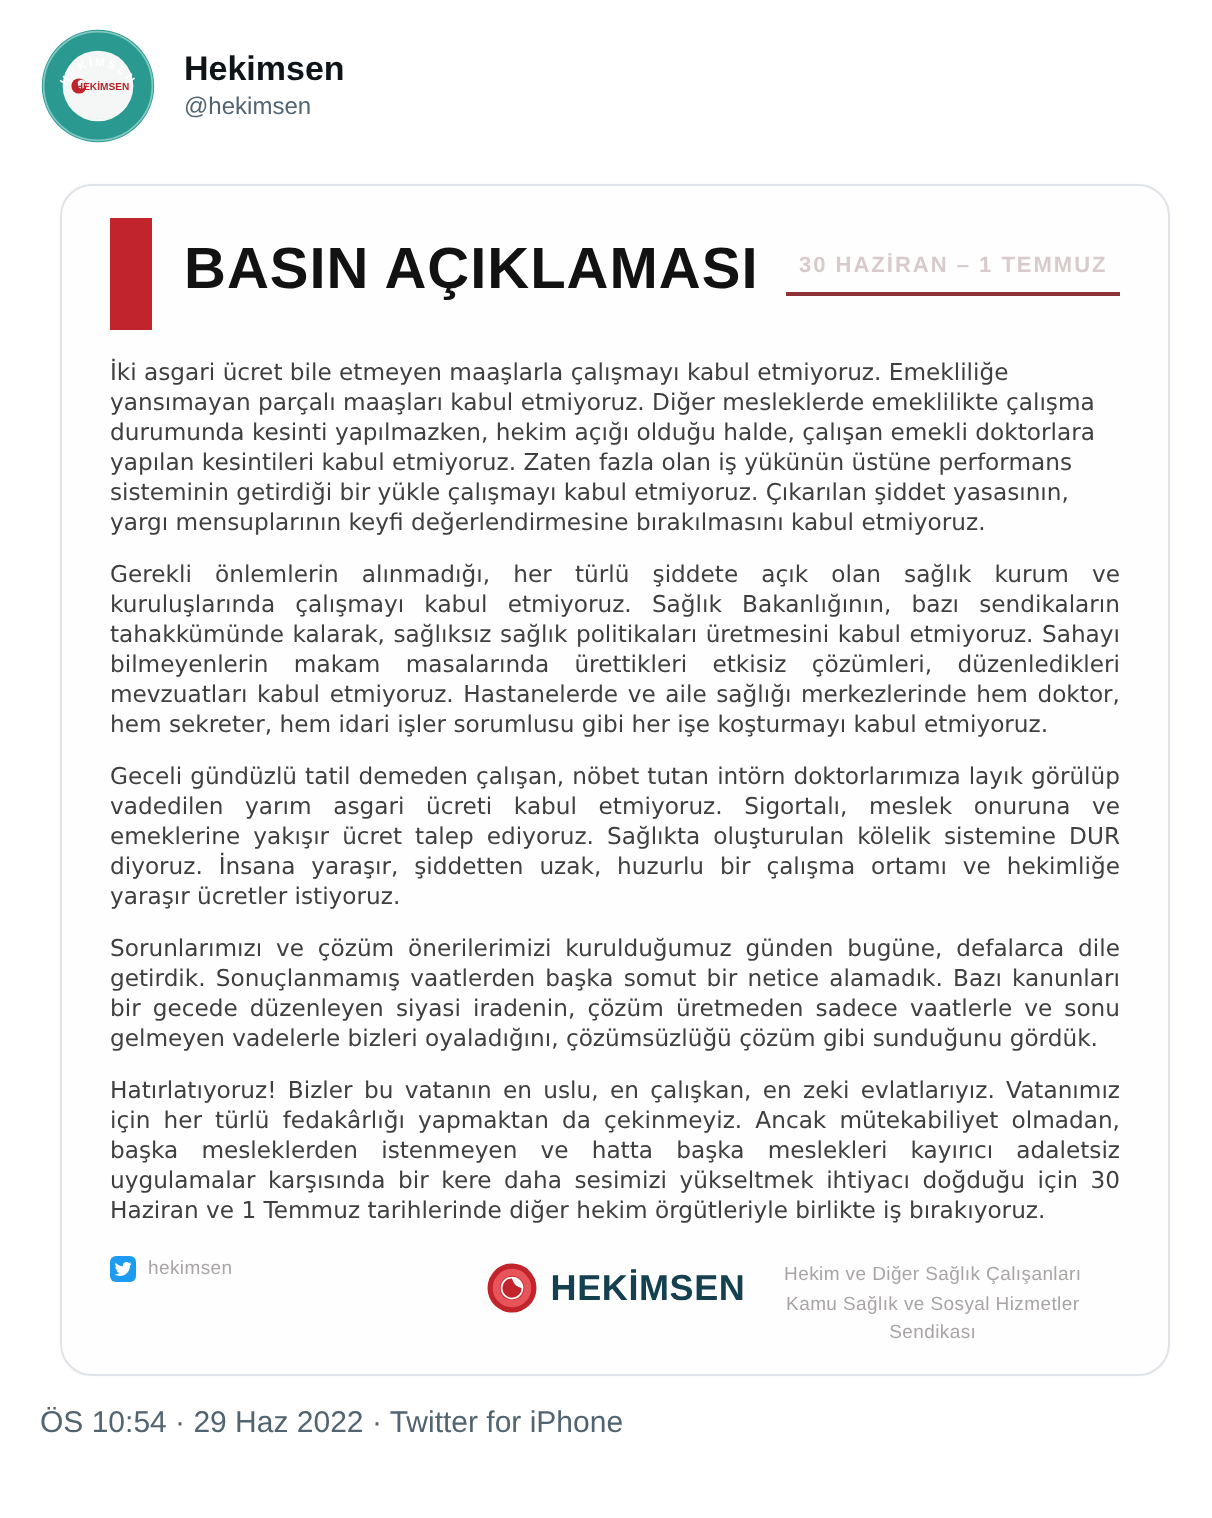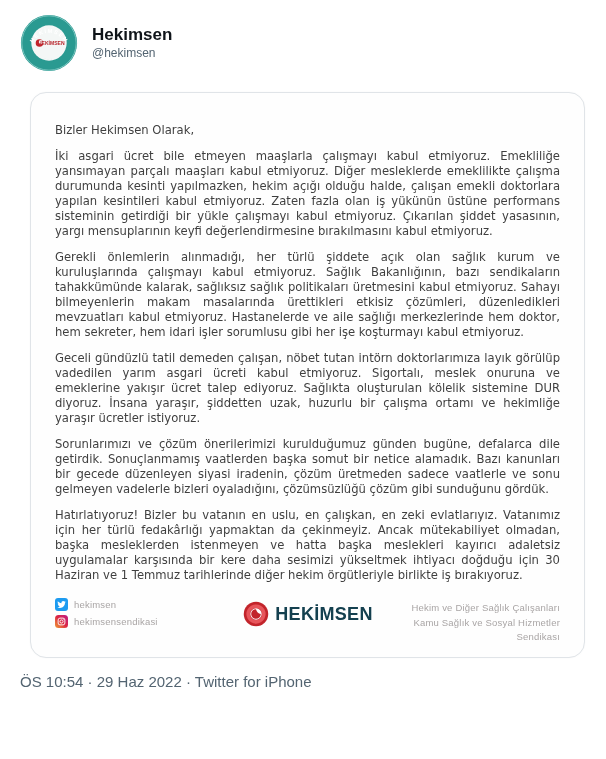--- a/index.html
+++ b/index.html
@@ -117,21 +117,21 @@
   }
   .pr-logo-text {
     font-size: 18px;
     font-weight: 800;
     letter-spacing: 0.3px;
     color: #14404f;
     margin-left: 5px;
   }
   .pr-org {
     flex: 1 1 0;
-    text-align: right;
+    text-align: center;
     font-size: 9.5px;
     line-height: 1.55;
     color: #a9a5a5;
     margin-top: 3px;
     letter-spacing: 0.2px;
   }
 
   
   .tw-timestamp {
     padding: 15px 16px 8px 20px;
@@ -165,50 +165,46 @@
     </svg>
   </div>
   <div class="tw-author">
     <div class="tw-name">Hekimsen</div>
     <div class="tw-handle">@hekimsen</div>
   </div>
 </div>
 
 <div class="pr-card">
 
+  <div class="pr-titlerow">
+    <div class="pr-redbar"></div>
+    <div class="pr-title">BASIN AÇIKLAMASI</div>
+    <div class="pr-dateblock">
+      <span class="pr-daterange">30 HAZİRAN – 1 TEMMUZ</span>
+    </div>
+  </div>
 
   <div class="pr-body">
-    <p>Bizler Hekimsen Olarak,</p>
     <p>İki asgari ücret bile etmeyen maaşlarla çalışmayı kabul etmiyoruz. Emekliliğe yansımayan parçalı maaşları kabul etmiyoruz. Diğer mesleklerde emeklilikte çalışma durumunda kesinti yapılmazken, hekim açığı olduğu halde, çalışan emekli doktorlara yapılan kesintileri kabul etmiyoruz. Zaten fazla olan iş yükünün üstüne performans sisteminin getirdiği bir yükle çalışmayı kabul etmiyoruz. Çıkarılan şiddet yasasının, yargı mensuplarının keyfi değerlendirmesine bırakılmasını kabul etmiyoruz.</p>
     <p>Gerekli önlemlerin alınmadığı, her türlü şiddete açık olan sağlık kurum ve kuruluşlarında çalışmayı kabul etmiyoruz. Sağlık Bakanlığının, bazı sendikaların tahakkümünde kalarak, sağlıksız sağlık politikaları üretmesini kabul etmiyoruz. Sahayı bilmeyenlerin makam masalarında ürettikleri etkisiz çözümleri, düzenledikleri mevzuatları kabul etmiyoruz. Hastanelerde ve aile sağlığı merkezlerinde hem doktor, hem sekreter, hem idari işler sorumlusu gibi her işe koşturmayı kabul etmiyoruz.</p>
     <p>Geceli gündüzlü tatil demeden çalışan, nöbet tutan intörn doktorlarımıza layık görülüp vadedilen yarım asgari ücreti kabul etmiyoruz. Sigortalı, meslek onuruna ve emeklerine yakışır ücret talep ediyoruz. Sağlıkta oluşturulan kölelik sistemine DUR diyoruz. İnsana yaraşır, şiddetten uzak, huzurlu bir çalışma ortamı ve hekimliğe yaraşır ücretler istiyoruz.</p>
     <p>Sorunlarımızı ve çözüm önerilerimizi kurulduğumuz günden bugüne, defalarca dile getirdik. Sonuçlanmamış vaatlerden başka somut bir netice alamadık. Bazı kanunları bir gecede düzenleyen siyasi iradenin, çözüm üretmeden sadece vaatlerle ve sonu gelmeyen vadelerle bizleri oyaladığını, çözümsüzlüğü çözüm gibi sunduğunu gördük.</p>
     <p>Hatırlatıyoruz! Bizler bu vatanın en uslu, en çalışkan, en zeki evlatlarıyız. Vatanımız için her türlü fedakârlığı yapmaktan da çekinmeyiz. Ancak mütekabiliyet olmadan, başka mesleklerden istenmeyen ve hatta başka meslekleri kayırıcı adaletsiz uygulamalar karşısında bir kere daha sesimizi yükseltmek ihtiyacı doğduğu için 30 Haziran ve 1 Temmuz tarihlerinde diğer hekim örgütleriyle birlikte iş bırakıyoruz.</p>
   </div>
 
   <div class="pr-footer">
     <div class="pr-social">
       <div class="social-row">
         <span class="social-ic tw-ic-bg">
           <svg viewBox="0 0 24 24" width="9" height="9" fill="#ffffff">
             <path d="M23.6 4.9c-.9.4-1.8.6-2.7.7 1-.6 1.7-1.5 2-2.6-.9.5-1.9.9-3 1.1-.8-.9-2-1.5-3.4-1.5-2.6 0-4.7 2.1-4.7 4.7 0 .4 0 .7.1 1.1-3.9-.2-7.3-2.1-9.6-4.9-.4.7-.6 1.5-.6 2.3 0 1.6.8 3 2.1 3.9-.8 0-1.5-.2-2.1-.6v.1c0 2.3 1.6 4.1 3.7 4.6-.4.1-.8.2-1.2.2-.3 0-.6 0-.9-.1.6 1.9 2.3 3.2 4.4 3.2-1.6 1.3-3.6 2-5.8 2h-1.1c2.1 1.3 4.5 2.1 7.1 2.1 8.6 0 13.3-7.1 13.3-13.3v-.6c.9-.6 1.7-1.4 2.4-2.4z"></path>
           </svg>
         </span>
         <span>hekimsen</span>
       </div>
-      <div class="social-row">
-        <span class="social-ic ig-ic-bg">
-          <svg viewBox="0 0 24 24" width="9" height="9" fill="none" stroke="#ffffff" stroke-width="2.4">
-            <rect x="3" y="3" width="18" height="18" rx="5"></rect>
-            <circle cx="12" cy="12" r="4.2"></circle>
-            <circle cx="17.6" cy="6.4" r="1.2" fill="#ffffff" stroke="none"></circle>
-          </svg>
-        </span>
-        <span>hekimsensendikasi</span>
-      </div>
     </div>
 
     <div class="pr-logo">
       <svg viewBox="0 0 32 32" width="28" height="28">
         <circle cx="16" cy="16" r="14" fill="#c2242b"></circle>
         <path d="M16 5 a11 11 0 1 0 0.01 0 Z M16 9 a7 7 0 1 1 -0.01 0 Z" fill="#e7555b"></path>
         <circle cx="16" cy="16" r="6.5" fill="#ffffff"></circle>
         <path d="M16 10.5 a5.5 5.5 0 1 0 5.5 5.5 a7.5 7.5 0 0 1 -5.5 -5.5 Z" fill="#c2242b"></path>
       </svg>
       <span class="pr-logo-text">HEKİMSEN</span>

